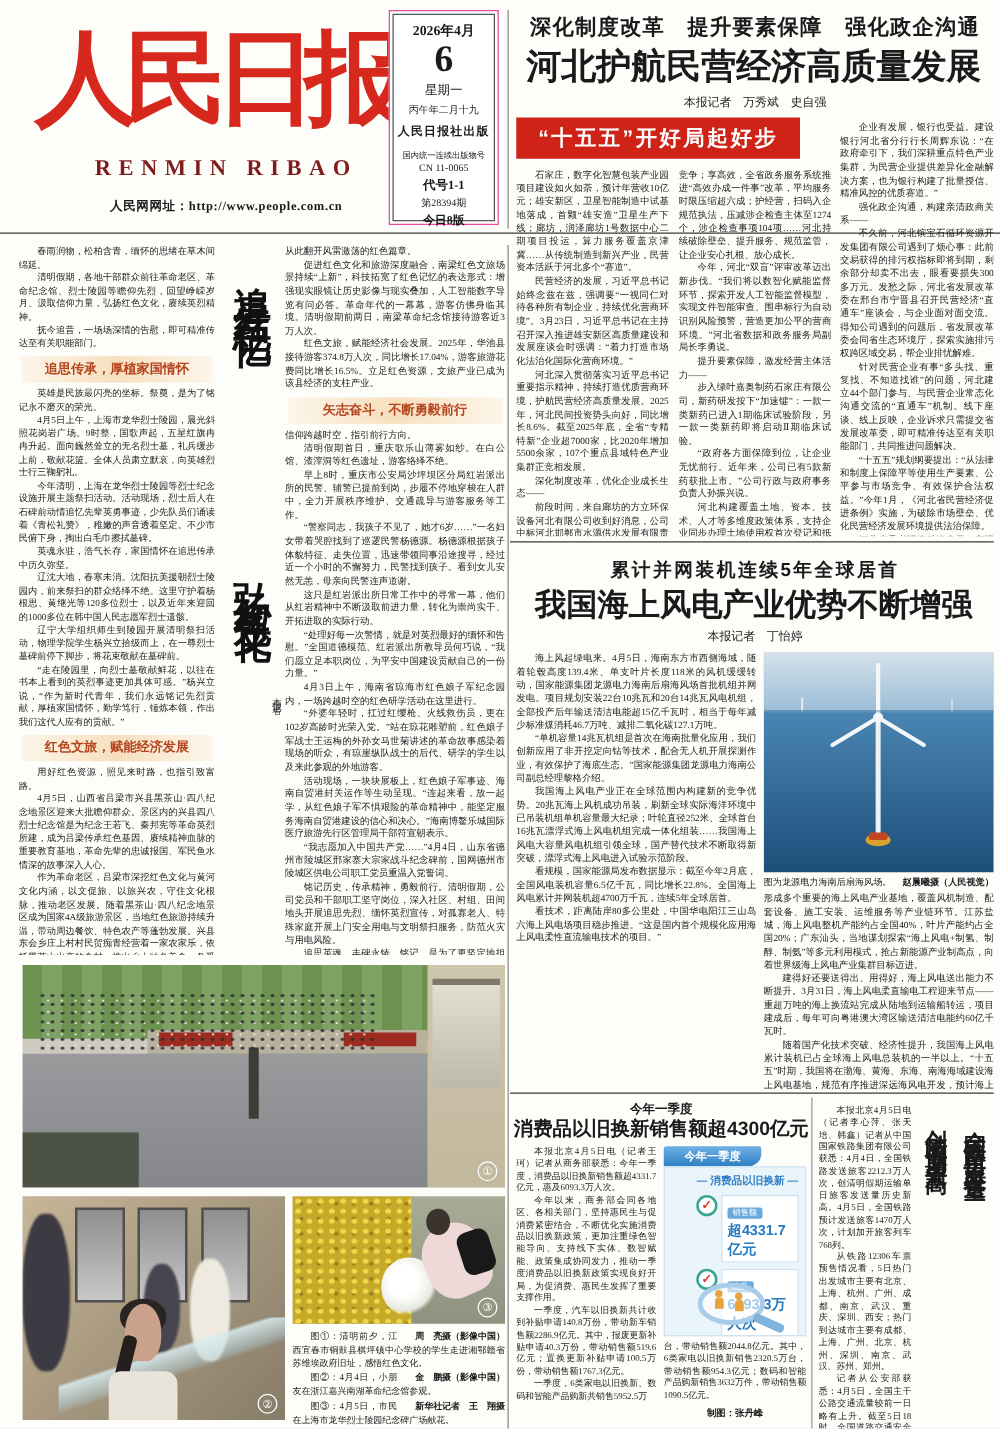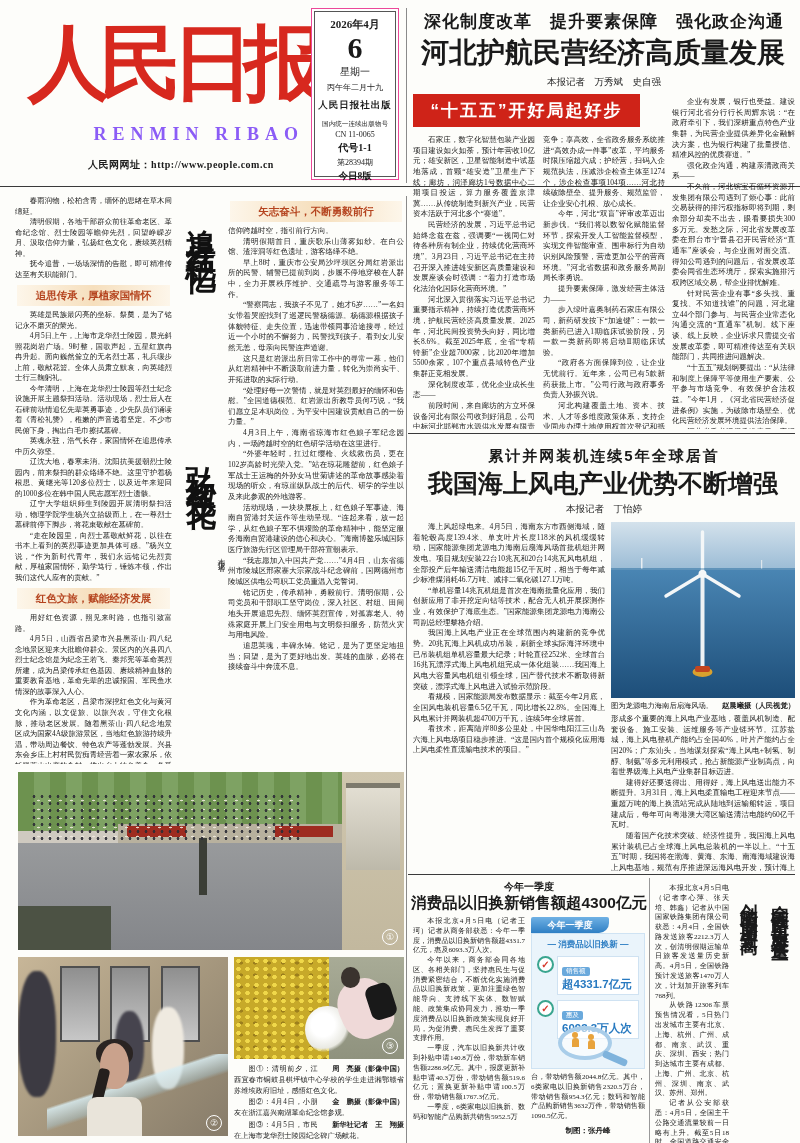--- a/index.html
+++ b/index.html
@@ -5,21 +5,21 @@
   html,body{margin:0;padding:0;background:#e8e8e4;}
   .page{position:relative;width:800px;height:1143px;margin:0 auto;background:#fdfdfa;overflow:hidden;
         font-family:"Liberation Serif","DejaVu Serif",serif;color:#1a1a1a;}
   .abs{position:absolute;}
   .sans{font-family:"Liberation Sans","DejaVu Sans",sans-serif;}
   .rule-h{background:#3a3a3a;height:1px;}
   .rule-v{background:#8a8a8a;width:1px;}
   
   .logo{font-family:"DejaVu Serif","Liberation Serif",serif;font-weight:bold;color:#d7281e;
         font-size:82px;letter-spacing:-10px;line-height:108px;transform:skewX(-5deg);white-space:nowrap;}
-  .romanized{color:#8b5cf6;font-weight:bold;font-size:18px;letter-spacing:6px;text-align:right;}
+  .romanized{color:#7f1d1d;font-weight:bold;font-size:18px;letter-spacing:6px;text-align:center;}
   .website{font-weight:bold;font-size:10px;letter-spacing:.5px;text-align:center;}
   .datebox{border:1px solid #ec4899;padding:2px;box-sizing:border-box;background:#fff;}
   .datebox-in{border:1px solid #555;height:100%;box-sizing:border-box;text-align:center;padding-top:5px;}
   .db-ym{font-size:11px;font-weight:bold;}
   .db-day{font-size:30px;line-height:32px;font-weight:bold;}
   .db-wd{font-size:10px;margin-top:1px;}
   .db-lunar{font-size:8px;margin-top:3px;}
   .db-pub{font-size:9.5px;font-weight:bold;margin-top:6px;letter-spacing:1px;}
   .db-sl{font-size:6.6px;margin-top:8px;}
   .db-sn{font-size:8px;margin-top:1px;}
@@ -54,21 +54,21 @@
   .pnum{position:absolute;right:6px;bottom:5px;width:14px;height:14px;border:1px solid #fff;border-radius:50%;
         color:#fff;font-size:9px;line-height:14px;text-align:center;font-family:"Liberation Sans",sans-serif;}
   .caption{font-size:7.2px;line-height:1.5;text-align:justify;overflow:hidden;}
   .caption p{margin:0 0 1px;text-indent:2em;}
   .cap-credit{float:right;font-weight:bold;}
   .wind-cap{display:flex;justify-content:space-between;font-size:7.3px;white-space:nowrap;overflow:hidden;}
   
   .info-header{position:absolute;left:0;top:0;width:78px;height:16px;background:linear-gradient(180deg,#6fb1e4,#2f7fc4);
                color:#fff;font-size:9px;font-weight:bold;line-height:16px;text-align:center;
                border-radius:2px 2px 10px 0;}
-  .info-panel{position:absolute;left:0;top:16px;right:0;bottom:0;background:#eaf4fb;border:1px solid #cfe3f3;box-sizing:border-box;}
+  .info-panel{position:absolute;left:0;top:16px;right:0;bottom:0;background:#eaf4fb;border:1px solid #cfe3f3;box-sizing:border-box;padding-left:20px;}
   .info-sub{margin-top:5px;text-align:center;font-size:8.5px;font-weight:bold;color:#2f7fc4;}
   .info-item{display:flex;align-items:flex-start;margin:5px 5px 0;}
   .chk{flex:0 0 13px;width:13px;height:13px;border:2px solid #3aa58f;border-radius:50%;background:#fff;
        color:#d6372a;font-size:10px;line-height:13px;text-align:center;font-weight:bold;margin-right:3px;}
   .info-box{flex:1;background:#fff;border:1px solid #cfe2f2;padding:2px 4px;min-height:22px;}
   .info-tag{display:inline-block;background:#6aa9dc;color:#fff;font-size:6.5px;padding:0 4px;border-radius:2px;}
   .info-val{display:block;font-size:11.5px;font-weight:900;color:#2779c0;font-family:"Liberation Sans",sans-serif;}
   .mag{position:absolute;left:26px;bottom:8px;width:46px;height:26px;border:4px solid #a9cde9;border-radius:50%;background:rgba(255,255,255,.6);}
   .mag-handle{position:absolute;left:70px;bottom:6px;width:26px;height:7px;background:#7fb3dc;transform:rotate(24deg);border-radius:3px;}
   .mag-p{position:absolute;width:6px;height:6px;border-radius:50%;background:#e8a33c;}
@@ -190,20 +190,25 @@
       </div>
   </div>
 
   <div class="abs" style="left:176px;top:202px;width:42px;height:560px;">
     <div class="vtitle vt-main sans abs" style="left:4px;top:4px;height:230px;">追寻红色记忆</div>
     <div class="vtitle vt-main sans abs" style="left:4px;top:240px;height:230px;">弘扬红色文化</div>
   </div>
   <div class="abs vt-byline" style="left:216px;top:552px;height:42px;">本报记者</div>
 
   <div class="abs flow cont-first" style="left:228px;top:196px;width:176px;height:568px;">
+    <div class="cont-first">
+        <p>从此翻开风雷激荡的红色篇章。</p>
+        <p>促进红色文化和旅游深度融合，南梁红色文旅场景持续“上新”，科技拓宽了红色记忆的表达形式：增强现实眼镜让历史影像与现实叠加，人工智能数字导览有问必答。革命年代的一幕幕，游客仿佛身临其境。清明假期前两日，南梁革命纪念馆接待游客近3万人次。</p>
+        <p>红色文旅，赋能经济社会发展。2025年，华池县接待游客374.8万人次，同比增长17.04%，游客旅游花费同比增长16.5%。立足红色资源，文旅产业已成为该县经济的支柱产业。</p>
+      </div>
     <span class="sec-head">矢志奋斗，不断勇毅前行</span>
     <div>
         <p>信仰跨越时空，指引前行方向。</p>
         <p>清明假期首日，重庆歌乐山薄雾如纱。在白公馆、渣滓洞等红色遗址，游客络绎不绝。</p>
         <p>早上8时，重庆市公安局沙坪坝区分局红岩派出所的民警、辅警已提前到岗，步履不停地穿梭在人群中，全力开展秩序维护、交通疏导与游客服务等工作。</p>
         <p>“警察同志，我孩子不见了，她才6岁……”一名妇女带着哭腔找到了巡逻民警杨德源。杨德源根据孩子体貌特征、走失位置，迅速带领同事沿途搜寻，经过近一个小时的不懈努力，民警找到孩子。看到女儿安然无恙，母亲向民警连声道谢。</p>
         <p>这只是红岩派出所日常工作中的寻常一幕，他们从红岩精神中不断汲取前进力量，转化为崇尚实干、开拓进取的实际行动。</p>
         <p>“处理好每一次警情，就是对英烈最好的缅怀和告慰。”全国道德模范、红岩派出所教导员何巧说，“我们愿立足本职岗位，为平安中国建设贡献自己的一份力量。”</p>
         <p>4月3日上午，海南省琼海市红色娘子军纪念园内，一场跨越时空的红色研学活动在这里进行。</p>
         <p>“外婆年轻时，扛过红缨枪、火线救伤员，更在102岁高龄时光荣入党。”站在琼花雕塑前，红色娘子军战士王运梅的外孙女马世菊讲述的革命故事感染着现场的听众，有琼崖纵队战士的后代、研学的学生以及来此参观的外地游客。</p>

